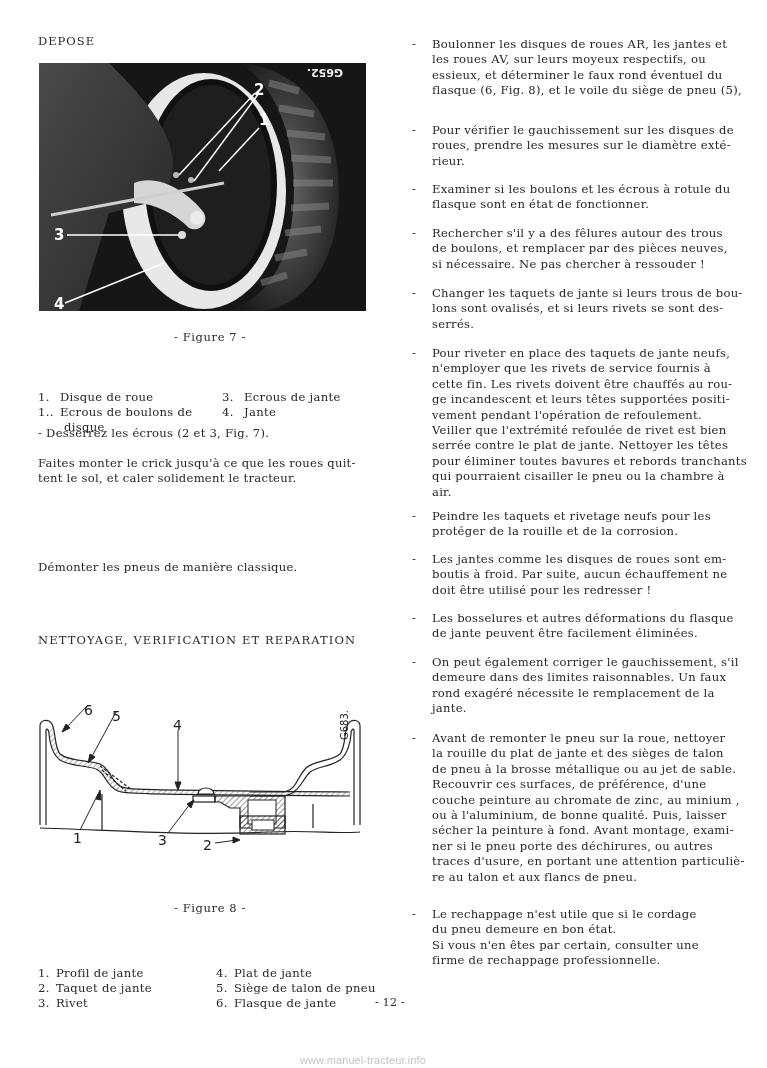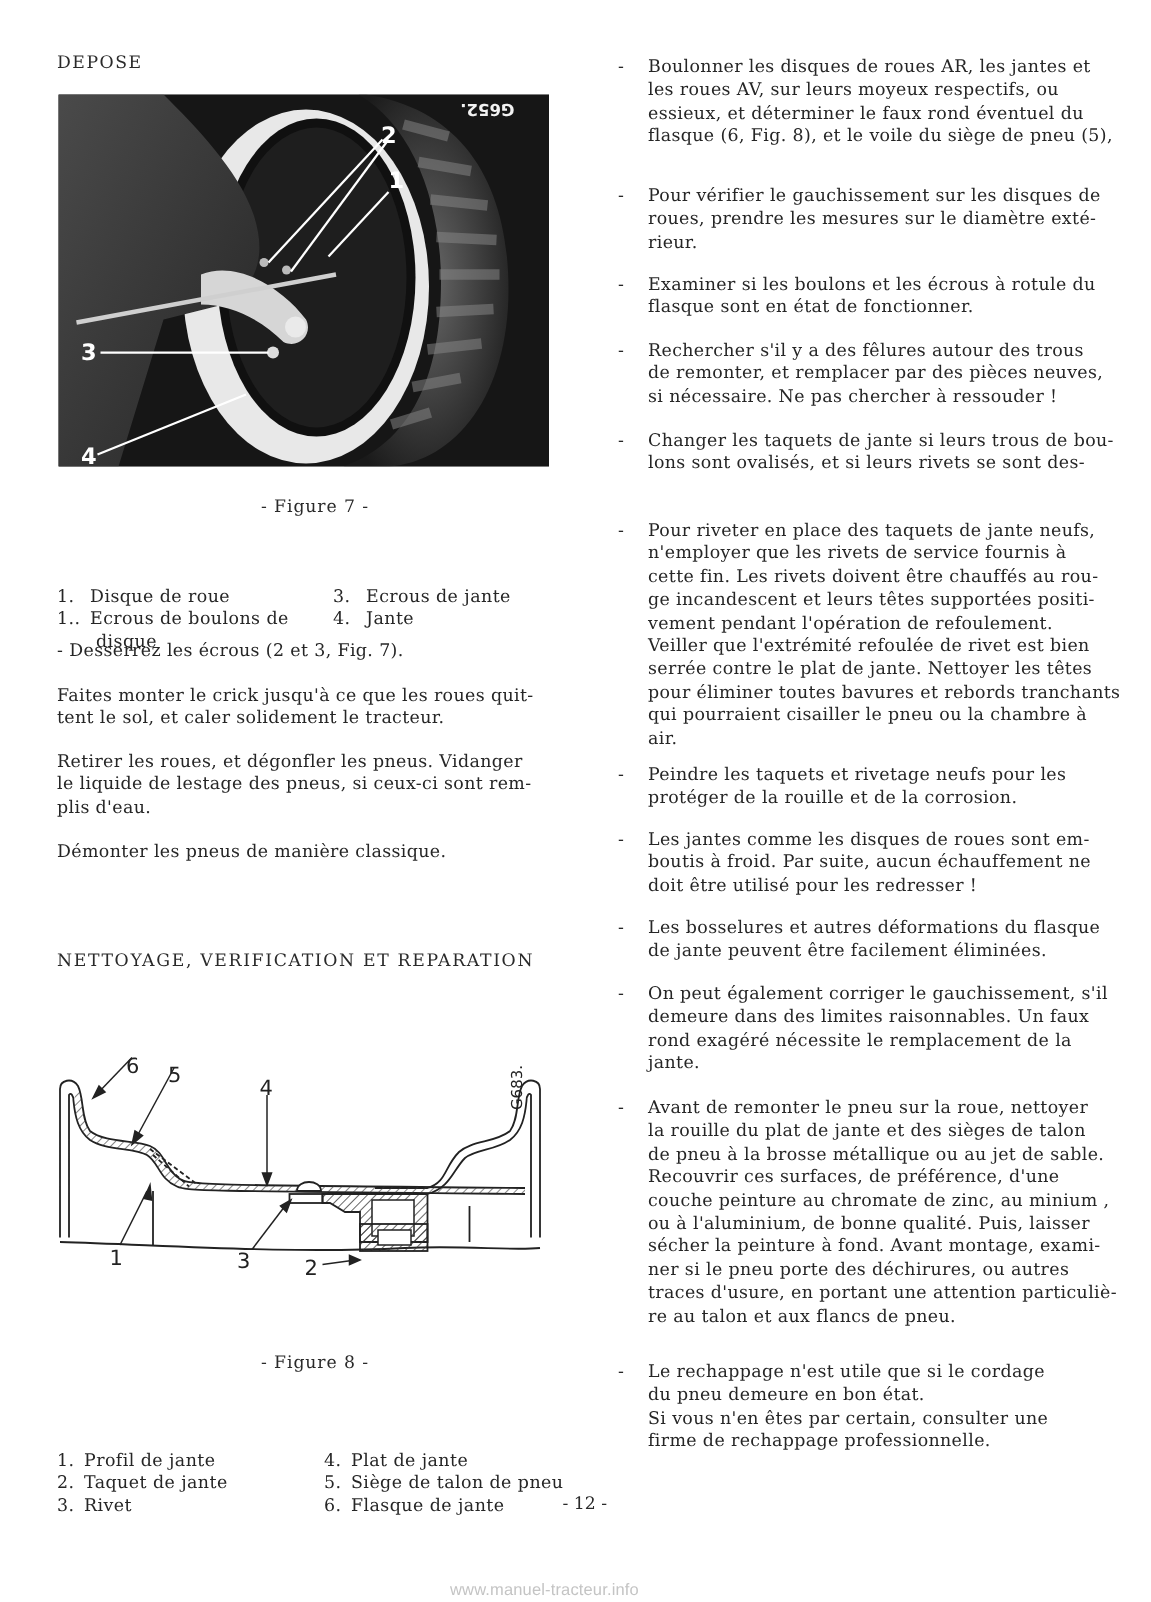--- a/index.html
+++ b/index.html
@@ -118,25 +118,20 @@
       <span>Jante</span>
     </div>
   </div>
 
   <div class="para txt" style="top:426px">
     <p>-  Desserrez les écrous (2 et 3, Fig. 7).</p>
   </div>
   <div class="para txt" style="top:456px">
     <p>Faites monter le crick jusqu'à ce que les roues quit-</p>
     <p>tent le sol, et caler solidement le tracteur.</p>
-  </div>
-  <div class="para txt" style="top:500px">
-    <p>Retirer les roues, et dégonfler les pneus. Vidanger</p>
-    <p>le liquide de lestage des pneus, si ceux-ci sont rem-</p>
-    <p>plis d'eau.</p>
   </div>
   <div class="para txt" style="top:560px">
     <p>Démonter les pneus de manière classique.</p>
   </div>
 
   <div class="heading" id="h-nettoyage">NETTOYAGE, VERIFICATION ET REPARATION</div>
 
   <div class="drawing">
     <svg viewBox="0 0 340 150" width="340" height="150" xmlns="http://www.w3.org/2000/svg">
       <defs>
@@ -232,30 +227,31 @@
     <div class="body">
       <span>Examiner si les boulons et les écrous à rotule du</span>
       <span>flasque sont en état de fonctionner.</span>
     </div>
   </div>
 
   <div class="bullet txt" style="top:226px">
     <span class="dash">-</span>
     <div class="body">
       <span>Rechercher s'il y a des fêlures autour des trous</span>
-      <span>de remonter, et remplacer par des pièces neuves,</span>
+      <span>de boulons, et remplacer par des pièces neuves,</span>
       <span>si nécessaire. Ne pas chercher à ressouder !</span>
     </div>
   </div>
 
   <div class="bullet txt" style="top:286px">
     <span class="dash">-</span>
     <div class="body">
       <span>Changer les taquets de jante si leurs trous de bou-</span>
       <span>lons sont ovalisés, et si leurs rivets se sont des-</span>
+      <span>serrés.</span>
     </div>
   </div>
 
   <div class="bullet txt" style="top:346px">
     <span class="dash">-</span>
     <div class="body">
       <span>Pour riveter en place des taquets de jante neufs,</span>
       <span>n'employer que les rivets de service fournis à</span>
       <span>cette fin. Les rivets doivent être chauffés au rou-</span>
       <span>ge incandescent et leurs têtes supportées positi-</span>

